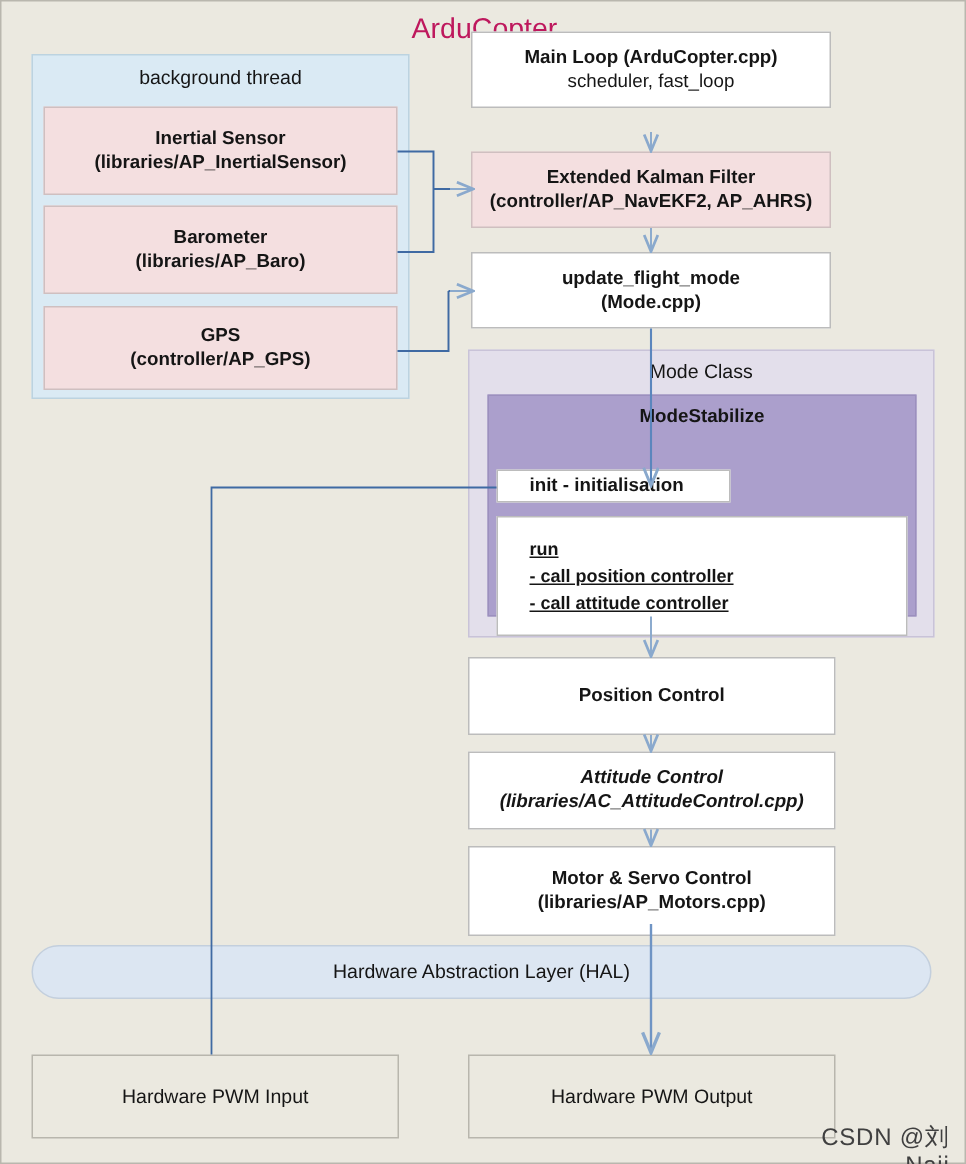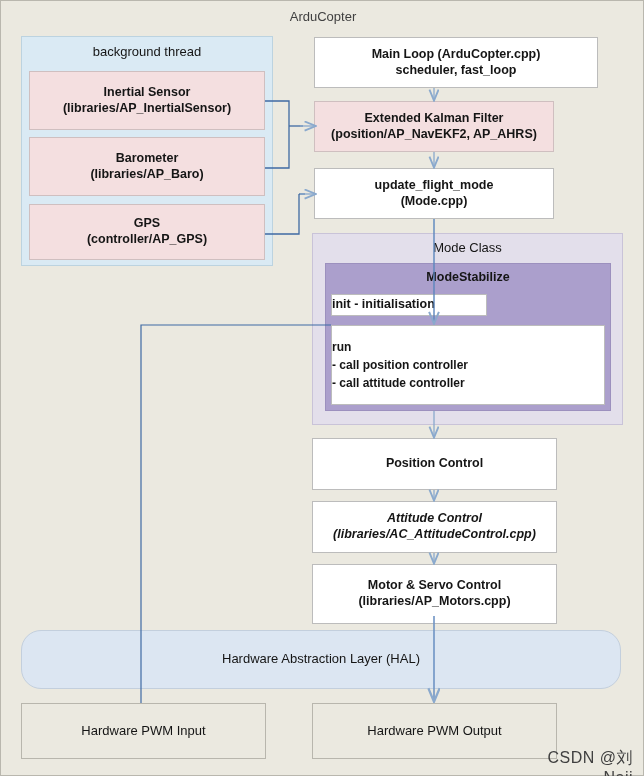--- a/index.html
+++ b/index.html
@@ -23,39 +23,40 @@
     flex-direction:column;
     align-items:center;
     justify-content:center;
     text-align:center;
     line-height:1.25;
     color:#151515;
   }
   .ttl{
     position:absolute;
     text-align:center;
-    color:#404040;
-    font-size:13px;
+    color:#be185d;
+    font-size:19px;
   }
   .white{background:#ffffff;border:1px solid #bcbcbc;}
   .pink{background:#f4dfe0;border:1px solid #cfbfc0;}
   .blue{background:#daeaf4;border:1px solid #bcd3e0;}
   .halbox{background:#dce6f2;border:1px solid #c3cfdd;}
   .beige{background:#ebe9e0;border:1px solid #b8b6ad;}
   .lav{background:#e3dfeb;border:1px solid #c9c3d8;}
   .lav2{background:#ab9fcc;border:1px solid #9c90be;}
   .b{font-weight:bold;font-size:12.5px;}
-  .n{font-weight:bold;font-size:12.5px;}
+  .n{font-weight:normal;font-size:12.5px;}
   .lbl{font-weight:normal;font-size:13px;}
   .leftbox{
     align-items:flex-start;
     text-align:left;
-    padding-left:0;
+    padding-left:21px;
+    margin-top:19px;
   }
-  .runline{font-weight:bold;font-size:12px;line-height:1.5;}
+  .runline{font-weight:bold;font-size:12px;line-height:1.5;text-decoration:underline;}
   svg.wires{position:absolute;left:0;top:0;width:644px;height:776px;pointer-events:none;}
   .wm{
     position:absolute;
     font-size:16px;
     color:#404040;
     letter-spacing:0.5px;
     font-family:Liberation Sans, sans-serif;
   }
 </style>
 </head>
@@ -77,28 +78,28 @@
   <div class="box pink" style="left:28px;top:136px;width:236px;height:59px;">
     <div class="b">Barometer</div>
     <div class="b">(libraries/AP_Baro)</div>
   </div>
 
   <div class="box pink" style="left:28px;top:203px;width:236px;height:56px;">
     <div class="b">GPS</div>
     <div class="b">(controller/AP_GPS)</div>
   </div>
 
-  <div class="box white" style="left:313px;top:36px;width:284px;height:51px;">
+  <div class="box white" style="left:313px;top:20px;width:240px;height:51px;">
     <div class="b">Main Loop (ArduCopter.cpp)</div>
     <div class="n">scheduler, fast_loop</div>
   </div>
 
   <div class="box pink" style="left:313px;top:100px;width:240px;height:51px;">
     <div class="b">Extended Kalman Filter</div>
-    <div class="b">(position/AP_NavEKF2, AP_AHRS)</div>
+    <div class="b">(controller/AP_NavEKF2, AP_AHRS)</div>
   </div>
 
   <div class="box white" style="left:313px;top:167px;width:240px;height:51px;">
     <div class="b">update_flight_mode</div>
     <div class="b">(Mode.cpp)</div>
   </div>
 
   <div class="box lav" style="left:311px;top:232px;width:311px;height:192px;justify-content:flex-start;">
     <div class="lbl" style="margin-top:6px;">Mode Class</div>
   </div>
@@ -124,21 +125,21 @@
   <div class="box white" style="left:311px;top:500px;width:245px;height:52px;font-style:italic;">
     <div class="b">Attitude Control</div>
     <div class="b">(libraries/AC_AttitudeControl.cpp)</div>
   </div>
 
   <div class="box white" style="left:311px;top:563px;width:245px;height:60px;">
     <div class="b">Motor &amp; Servo Control</div>
     <div class="b">(libraries/AP_Motors.cpp)</div>
   </div>
 
-  <div class="box halbox" style="left:20px;top:629px;width:600px;height:59px;border-radius:20px;">
+  <div class="box halbox" style="left:20px;top:629px;width:600px;height:36px;border-radius:20px;">
     <div class="lbl">Hardware Abstraction Layer (HAL)</div>
   </div>
 
   <div class="box beige" style="left:20px;top:702px;width:245px;height:56px;">
     <div class="lbl">Hardware PWM Input</div>
   </div>
 
   <div class="box beige" style="left:311px;top:702px;width:245px;height:56px;">
     <div class="lbl">Hardware PWM Output</div>
   </div>

